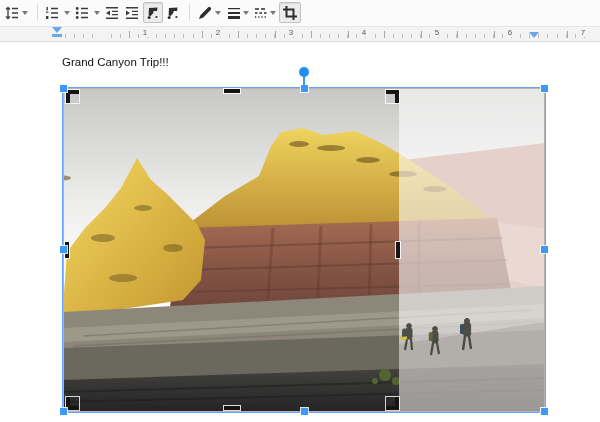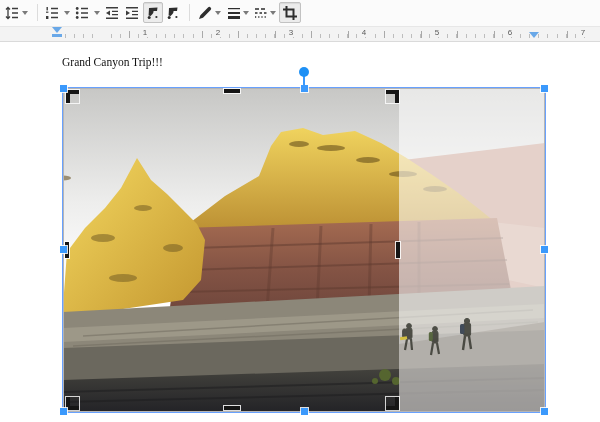--- a/index.html
+++ b/index.html
@@ -26,21 +26,21 @@
       background:repeating-linear-gradient(90deg,transparent 0,transparent 35.5px,#a9a9a9 35.5px,#a9a9a9 36.5px);}
   .rnum{position:absolute;top:1px;transform:translateX(-50%);font-size:8px;color:#5a5a5a;background:#f3f3f3;padding:0 2px;}
   #indent-left{position:absolute;left:52px;top:0;width:12px;height:12px;}
   #indent-left .tri{width:0;height:0;border-left:5px solid transparent;border-right:5px solid transparent;
       border-top:6px solid #69a8e8;}
   #indent-left .bar{width:10px;height:3px;background:#69a8e8;margin-top:1px;}
   #indent-right{position:absolute;left:529px;top:5px;width:0;height:0;
       border-left:5px solid transparent;border-right:5px solid transparent;border-top:6px solid #69a8e8;}
 
   
-  #doc{position:absolute;left:0;top:43px;width:600px;height:371px;background:#fff;font-family:Liberation Serif, serif;}
+  #doc{position:absolute;left:0;top:43px;width:600px;height:371px;background:#fff;}
   #doc-title{position:absolute;left:62px;top:13px;font-size:11.5px;color:#111;}
 
   
   #img-wrap{position:absolute;left:63px;top:45px;width:482px;height:324px;
             outline:1px solid rgba(77,144,254,.85);}
   #img-wrap svg.photo{position:absolute;left:0;top:0;}
   .bh{position:absolute;width:7px;height:7px;background:#3b99fc;box-shadow:0 0 0 1px rgba(255,255,255,.85);}
   #rot-stem{position:absolute;left:240px;top:-13px;width:2px;height:12px;background:#3b99fc;}
   #rot-handle{position:absolute;left:236px;top:-21px;width:10px;height:10px;border-radius:50%;background:#1e90f5;}
   .cb{position:absolute;width:13px;height:13px;box-sizing:border-box;box-shadow:0 0 0 1px rgba(255,255,255,.8);}

